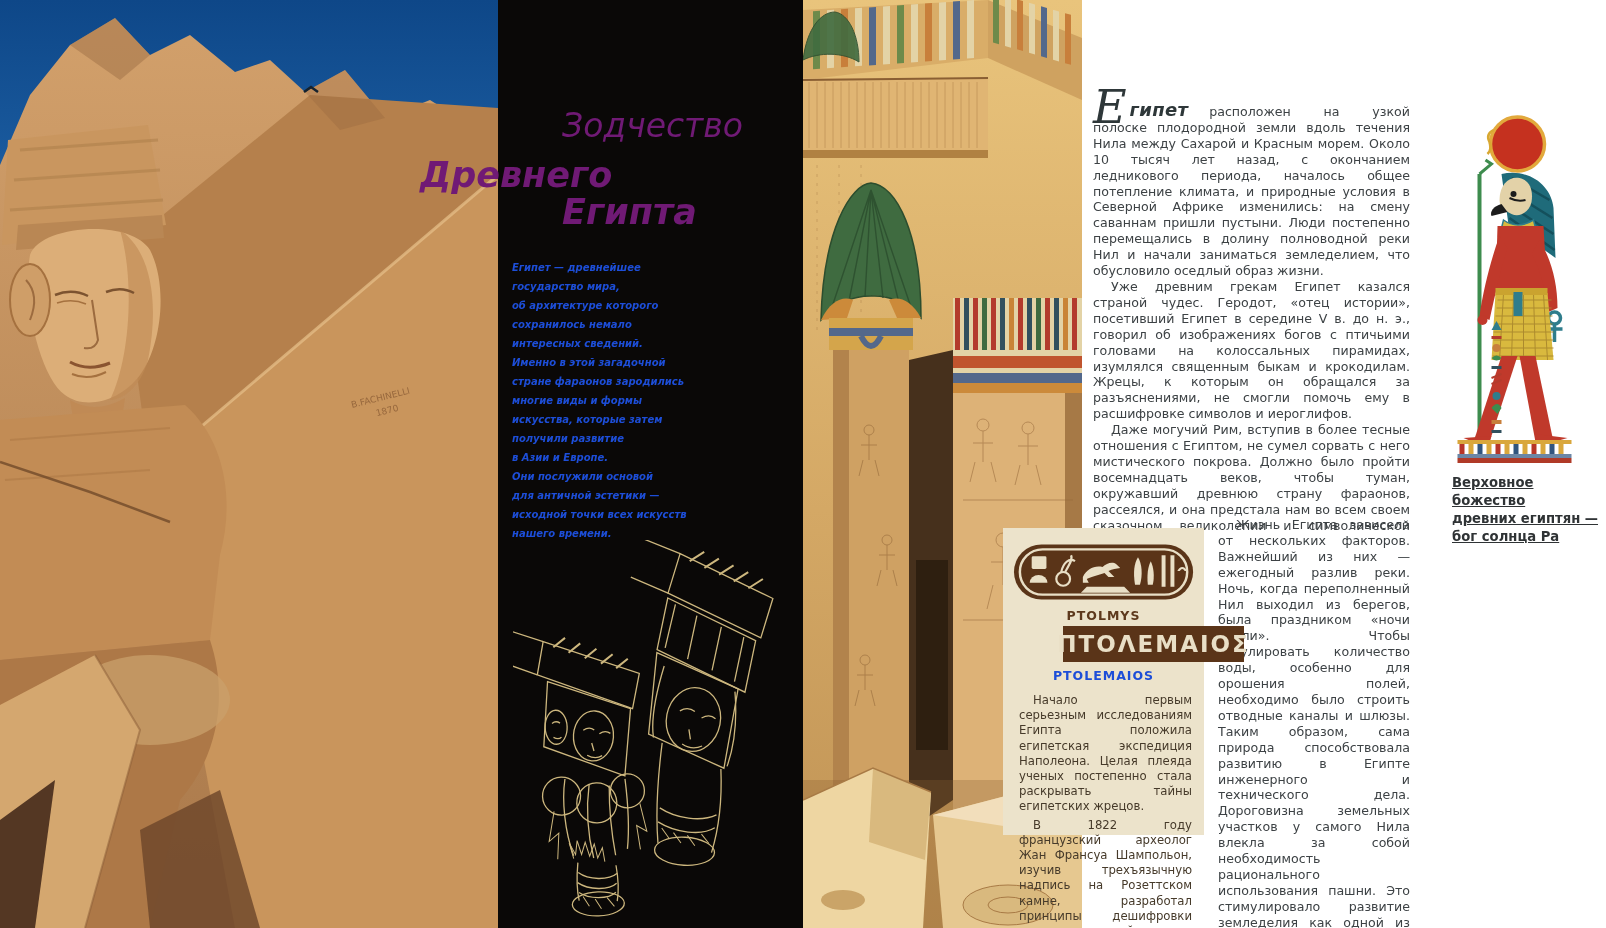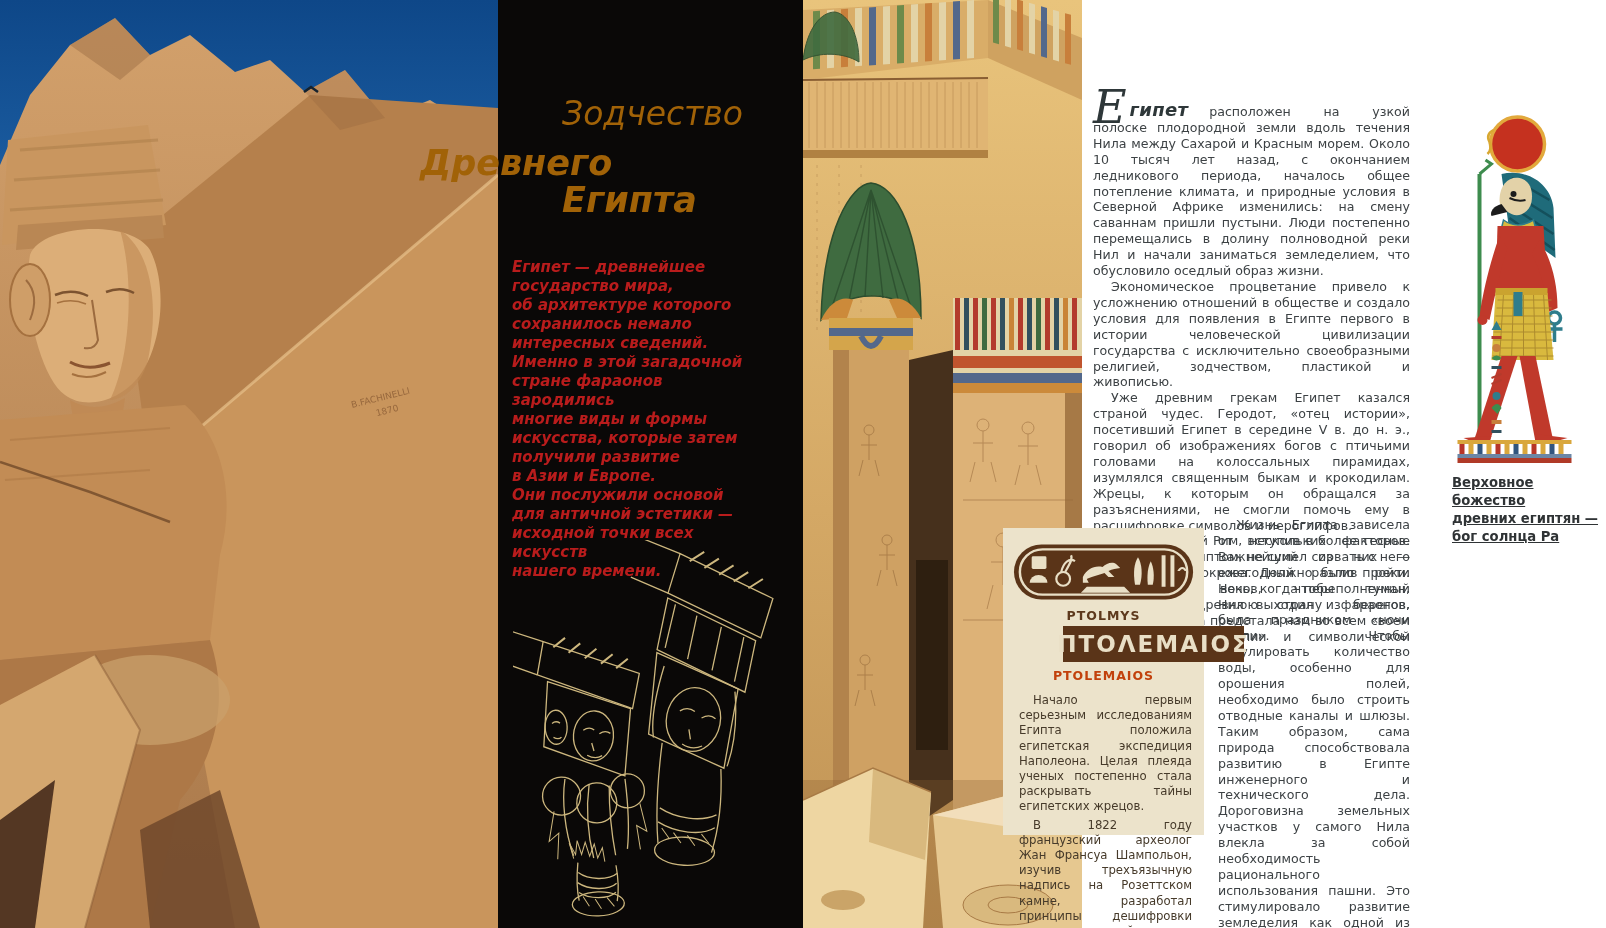--- a/index.html
+++ b/index.html
@@ -6,28 +6,28 @@
   body{width:1606px;height:928px;position:relative;overflow:hidden;background:#ffffff;
        font-family:"DejaVu Sans","Liberation Sans",sans-serif;}
   .abs{position:absolute;}
 
   
   #photo{left:0;top:0;width:498px;height:928px;z-index:1;}
   
   #black-panel{left:498px;top:0;width:305px;height:928px;background:#0a0807;z-index:2;}
 
   
-  #title-block{left:390px;top:88px;width:360px;height:140px;z-index:5;color:#a16207;}
+  #title-block{left:390px;top:100px;width:360px;height:140px;z-index:5;color:#701a75;}
   .t-line{position:absolute;white-space:nowrap;font-style:italic;}
   #t1{left:172px;top:6px;font-size:33px;font-weight:normal;letter-spacing:0px;}
   #t2{left:30px;top:48px;font-size:35px;font-weight:bold;margin-top:7px;}
   #t3{left:172px;top:92px;font-size:35px;font-weight:bold;font-style:italic;}
 
-  #intro{left:512px;top:258px;width:250px;z-index:5;color:#b91c1c;
-         font-style:italic;font-weight:bold;font-size:15px;line-height:19px;white-space:pre-line;}
+  #intro{left:512px;top:258px;width:250px;z-index:5;color:#1d4ed8;
+         font-style:italic;font-weight:bold;font-size:10px;line-height:19px;white-space:pre-line;}
 
   #columns-drawing{left:513px;top:540px;width:283px;height:388px;z-index:3;}
 
   
   #illustration{left:803px;top:0;width:279px;height:928px;z-index:1;}
 
   
   #page-right{left:1082px;top:0;width:524px;height:928px;background:#ffffff;z-index:2;}
 
   .body-text{color:#3d4245;font-size:12.6px;line-height:15.9px;text-align:justify;}
@@ -48,21 +48,21 @@
   
   #ptolemy-box{left:1003px;top:528px;width:201px;height:307px;background:#ece3cb;z-index:6;}
   #cartouche{position:absolute;left:9px;top:13px;width:187px;height:62px;}
   #ptolmys{position:absolute;left:0;top:80px;width:100%;text-align:center;
            color:#5d391c;font-size:12.5px;font-weight:bold;letter-spacing:1px;}
   #greek-bar{position:absolute;left:12px;top:98px;width:181px;height:36px;background:#5a3418;
              display:flex;align-items:center;justify-content:center;margin-left:48px;}
   #greek-label{color:#e9dfc6;font-size:23px;font-weight:bold;letter-spacing:2px;
                font-family:"DejaVu Sans","Liberation Sans",sans-serif;}
   #ptolemaios{position:absolute;left:0;top:140px;width:100%;text-align:center;
-              color:#c2410c;font-size:12.5px;font-weight:bold;letter-spacing:1px;}
+              color:#1d4ed8;font-size:12.5px;font-weight:bold;letter-spacing:1px;}
   #ptolemy-text{position:absolute;left:13px;top:162px;width:179px;color:#463a2a;
                 font-size:11.7px;line-height:15.2px;text-align:justify;}
   #ptolemy-text p{margin:3px;text-indent:14px;}
 </style>
 </head>
 <body>
 
 <div class="abs" id="photo">
   <svg width="498" height="928" viewBox="0 0 498 928">
     <defs>
@@ -303,21 +303,20 @@
     <ellipse cx="205" cy="905" rx="20" ry="8" fill="none" stroke="#a87a45"></ellipse>
     <ellipse cx="40" cy="900" rx="22" ry="10" fill="#caa468"></ellipse>
   </svg>
 </div>
 
 <div class="abs" id="page-right"></div>
 
 <div class="abs body-text" id="article-main">
   <p id="p-first"><span class="initial">Е</span><span class="leadword">гипет</span><span>расположен на узкой полоске плодородной земли вдоль течения Нила между Сахарой и Красным морем. Около 10 тысяч лет назад, с окончанием ледникового периода, началось общее потепление климата, и природные условия в Северной Африке изменились: на смену саваннам пришли пустыни. Люди постепенно перемещались в долину полноводной реки Нил и начали заниматься земледелием, что обусловило оседлый образ жизни.</span></p>
   <div>
-      <p>Экономическое процветание привело к усложнению отношений в обществе и создало условия для появления в Египте первого в истории человеческой цивилизации государства с исключительно своеобразными религией, зодчеством, пластикой и живописью.</p>
       <p>Уже древним грекам Египет казался страной чудес. Геродот, «отец истории», посетивший Египет в середине V в. до н. э., говорил об изображениях богов с птичьими головами на колоссальных пирамидах, изумлялся священным быкам и крокодилам. Жрецы, к которым он обращался за разъяснениями, не смогли помочь ему в расшифровке символов и иероглифов.</p>
       <p>Даже могучий Рим, вступив в более тесные отношения с Египтом, не сумел сорвать с него мистического покрова. Должно было пройти восемнадцать веков, чтобы туман, окружавший древнюю страну фараонов, рассеялся, и она предстала нам во всем своем сказочном великолепии и символической таинственности.</p>
     </div>
 </div>
 
 <div class="abs body-text" id="article-narrow">
     <p>Жизнь Египта зависела от нескольких факторов. Важнейший из них — ежегодный разлив реки. Ночь, когда переполненный Нил выходил из берегов, была праздником «ночи капли». Чтобы регулировать количество воды, особенно для орошения полей, необходимо было строить отводные каналы и шлюзы. Таким образом, сама природа способствовала развитию в Египте инженерного и технического дела. Дороговизна земельных участков у самого Нила влекла за собой необходимость рационального использования пашни. Это стимулировало развитие земледелия как одной из важнейших отраслей знания.</p>
   </div>
 
 <div class="abs" id="ra-figure">

